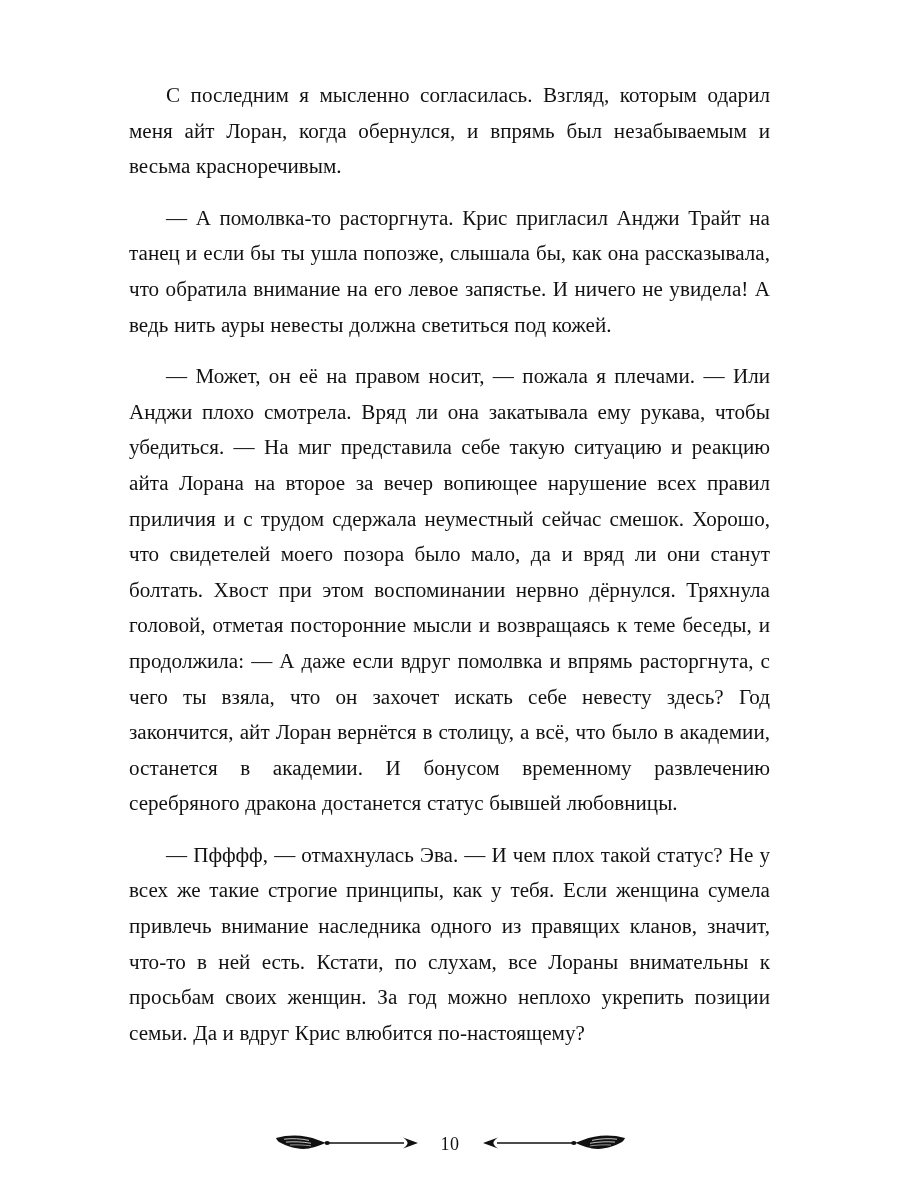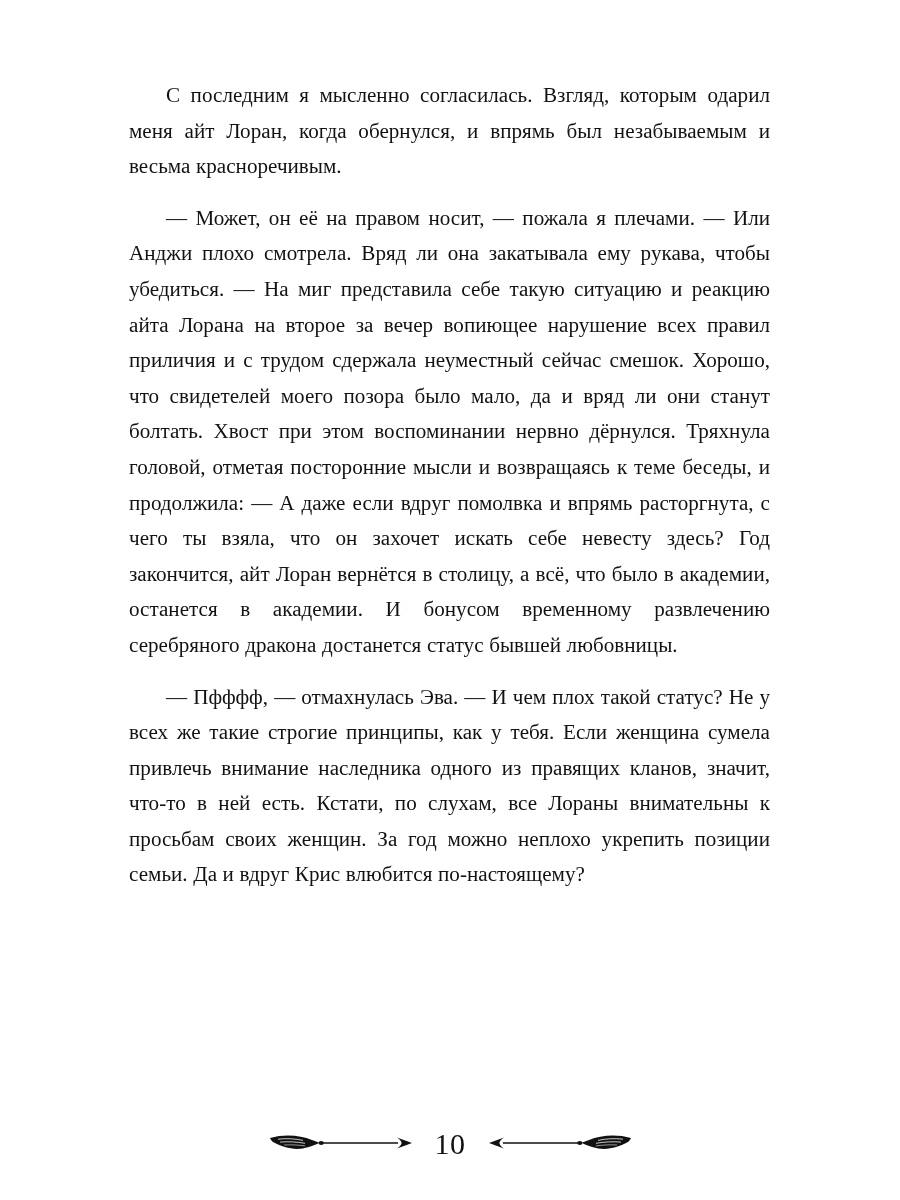--- a/index.html
+++ b/index.html
@@ -63,36 +63,37 @@
     justify-content: center;
     gap: 0px;
   }
 
   .orn-svg {
     display: block;
   }
 
   .page-number {
     font-family: "Liberation Serif", "DejaVu Serif", serif;
-    font-size: 30px;
+    font-size: 18px;
     line-height: 1;
     color: #111111;
     padding: 0 19px;
     letter-spacing: 0.5px;
     position: relative;
     top: 1px;
   }
 </style>
 </head>
 <body>
 
 <div class="page">
 
   <div class="text-block">
     <p class="para">С последним я мысленно согласилась. Взгляд, которым одарил меня айт Лоран, когда обернулся, и впрямь был незабываемым и весьма красноречивым.</p>
+    <p class="para">— А помолвка-то расторгнута. Крис пригласил Анджи Трайт на танец и если бы ты ушла попозже, слышала бы, как она рассказывала, что обратила внимание на его левое запястье. И ничего не увидела! А ведь нить ауры невесты должна светиться под кожей.</p>
     <p class="para">— Может, он её на правом носит, — пожала я плечами. — Или Анджи плохо смотрела. Вряд ли она закатывала ему рукава, чтобы убедиться. — На миг представила себе такую ситуацию и реакцию айта Лорана на второе за вечер вопиющее нарушение всех правил приличия и с трудом сдержала неуместный сейчас смешок. Хорошо, что свидетелей моего позора было мало, да и вряд ли они станут болтать. Хвост при этом воспоминании нервно дёрнулся. Тряхнула головой, отметая посторонние мысли и возвращаясь к теме беседы, и продолжила: — А даже если вдруг помолвка и впрямь расторгнута, с чего ты взяла, что он захочет искать себе невесту здесь? Год закончится, айт Лоран вернётся в столицу, а всё, что было в академии, останется в академии. И бонусом временному развлечению серебряного дракона достанется статус бывшей любовницы.</p>
     <p class="para">— Пфффф, — отмахнулась Эва. — И чем плох такой статус? Не у всех же такие строгие принципы, как у тебя. Если женщина сумела привлечь внимание наследника одного из правящих кланов, значит, что-то в ней есть. Кстати, по слухам, все Лораны внимательны к просьбам своих женщин. За год можно неплохо укрепить позиции семьи. Да и вдруг Крис влюбится по-настоящему?</p>
   </div>
 
   <div class="footer">
     <div class="orn-wrap">
 
       <span>
         <svg class="orn-svg" width="150" height="30" viewBox="0 0 150 30" fill="none" xmlns="http://www.w3.org/2000/svg" aria-hidden="true">
 

